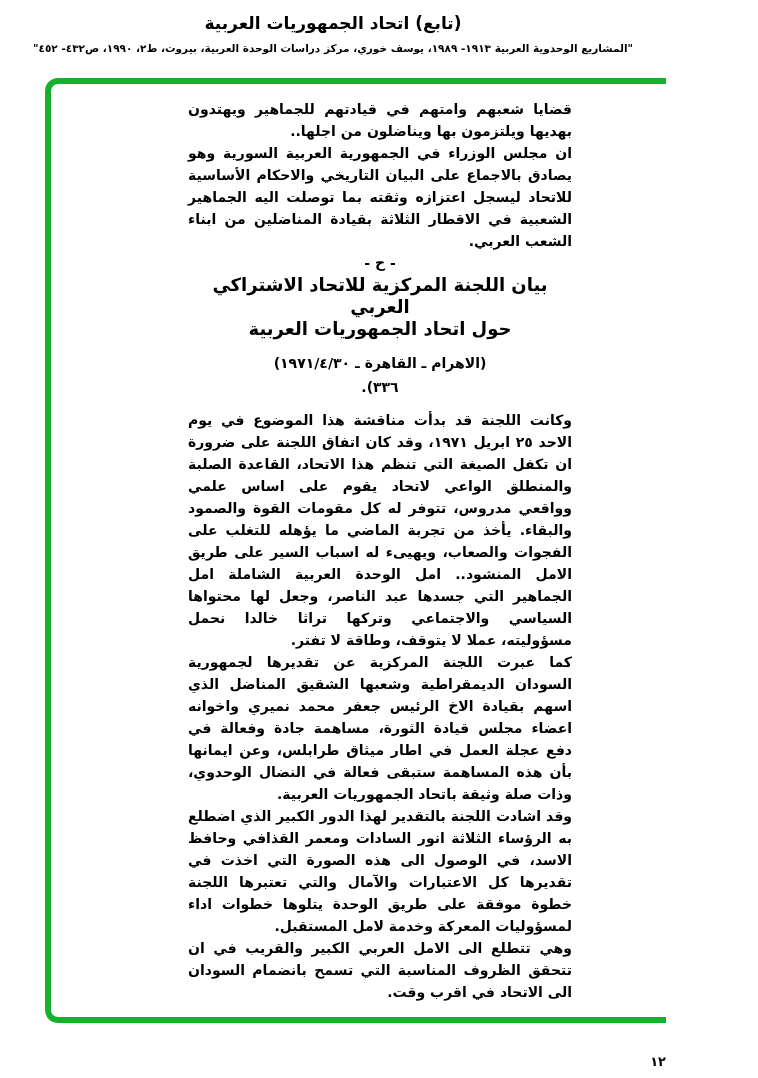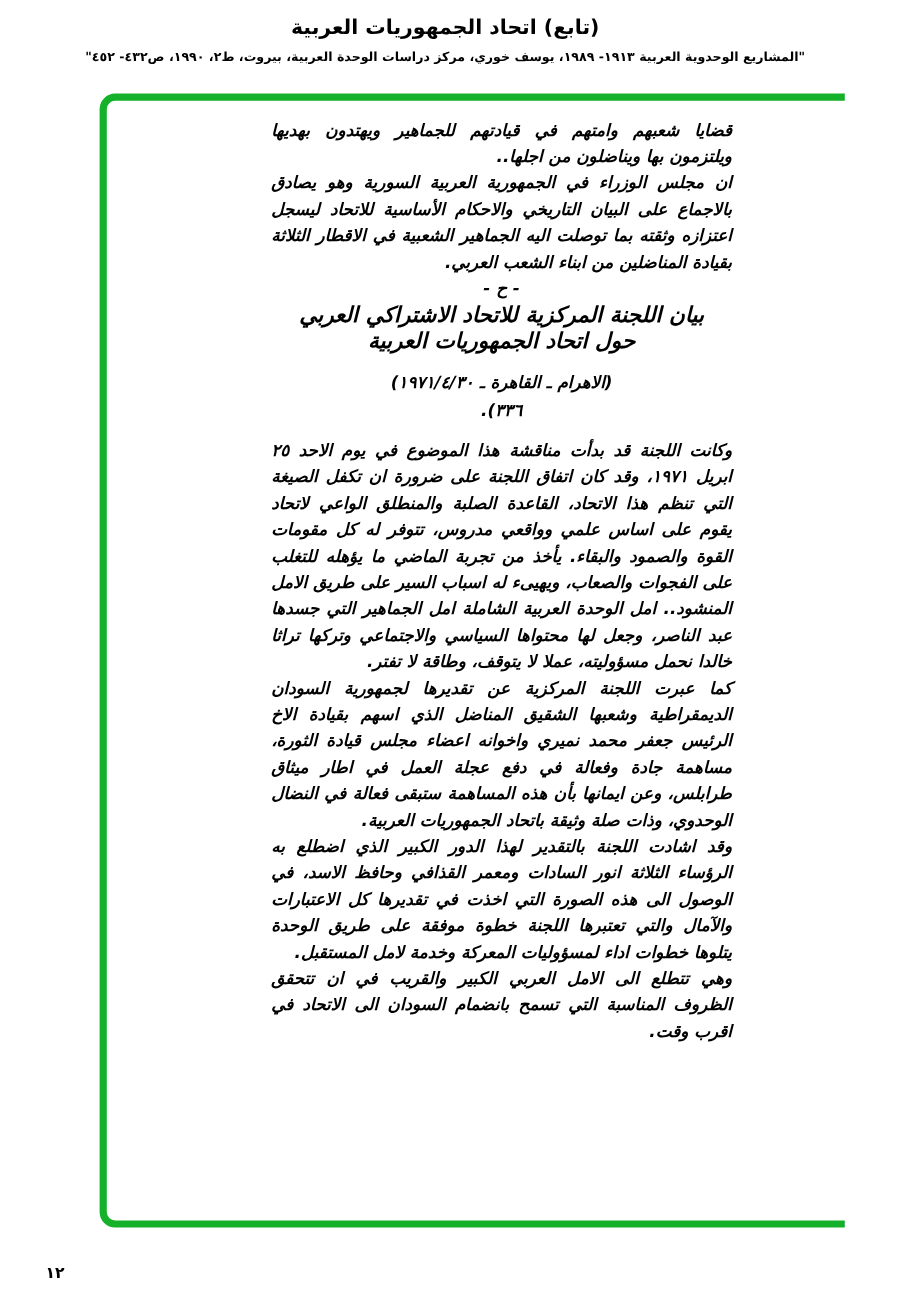--- a/index.html
+++ b/index.html
@@ -12,21 +12,20 @@
     height: 1078px;
     font-family: "DejaVu Sans", sans-serif;
     color: #000000;
   }
   .page {
     position: relative;
     width: 666px;
     height: 1078px;
     overflow: hidden;
     background: #ffffff;
-    margin-left: 38px;
   }
   .header {
     direction: rtl;
     text-align: center;
   }
   .header-title {
     padding-top: 13px;
     font-size: 17px;
     font-weight: 700;
     letter-spacing: 0.2px;
@@ -47,21 +46,20 @@
     border-radius: 13px;
     overflow: hidden;
     padding: 14px 134px 0 137px;
   }
   .content {
     direction: rtl;
     text-align: justify;
     font-size: 14px;
     font-weight: 700;
     line-height: 22px;
-    font-style: italic;
   }
   .content p {
     margin: 0;
   }
   .separator {
     text-align: center;
     font-size: 14px;
     line-height: 22px;
   }
   .sec-title {
@@ -74,21 +72,21 @@
     text-align: center;
     font-size: 14px;
     line-height: 24px;
     margin: 11px 0 10px 0;
   }
   .page-number {
     position: absolute;
     left: 0;
     right: 0;
     bottom: 9px;
-    text-align: left;
+    text-align: right;
     font-size: 13px;
     font-weight: 700;
     letter-spacing: 5px;
   }
 </style>
 </head>
 <body>
 
 <div class="page">
 

